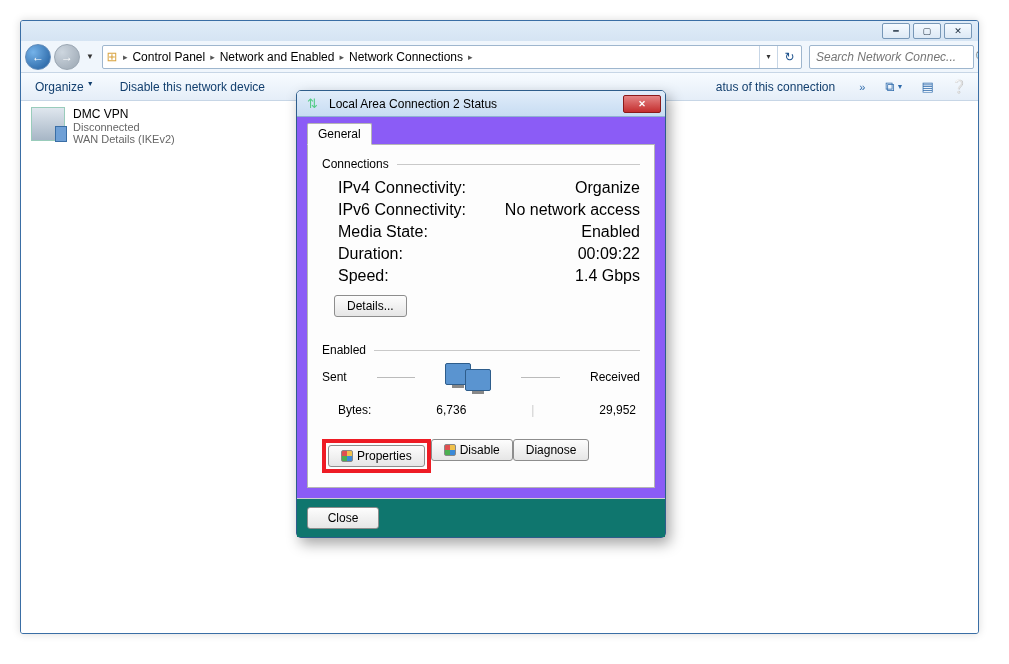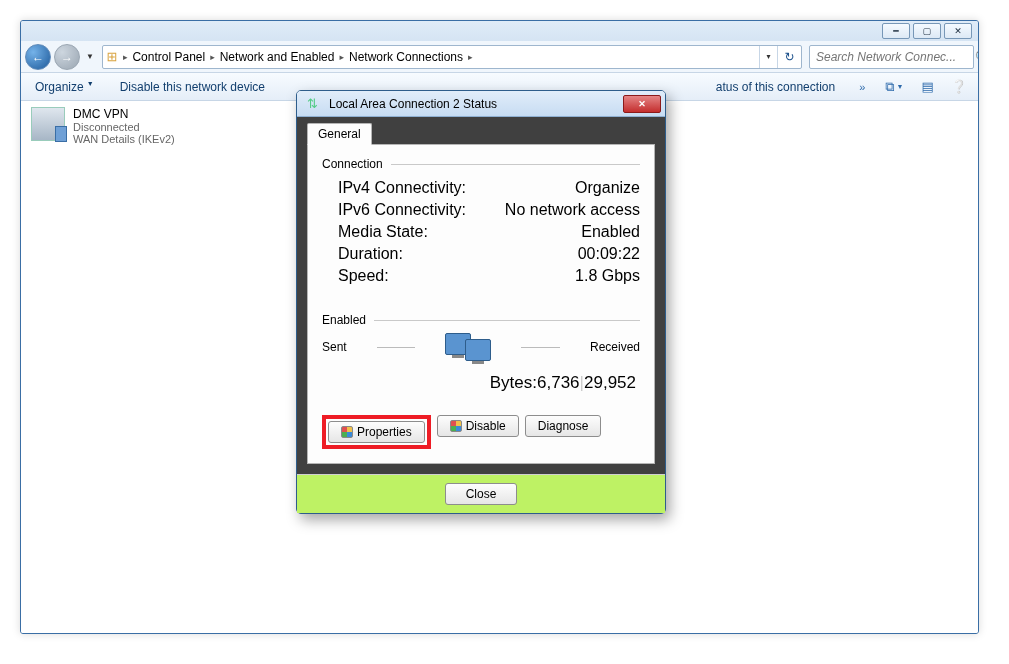--- a/index.html
+++ b/index.html
@@ -35,41 +35,41 @@
   .conn-ico::after{content:"";position:absolute;right:-3px;bottom:-2px;width:10px;height:14px;background:#6fa0d6;border:1px solid #3a6ea5}
   .conn-text .t1{font-size:12px;color:#000}
   .conn-text .t2{font-size:11px;color:#666}
 
   
   .dialog{position:absolute;left:275px;top:69px;width:370px;border:1px solid #2e5d8b;border-radius:5px;background:#f0f0f0;box-shadow:4px 6px 14px rgba(0,0,0,.35);z-index:10}
   .dlg-title{height:26px;background:linear-gradient(#e1edfa,#c7dcf2);border-bottom:1px solid #8fb0d2;display:flex;align-items:center;padding:0 4px;border-radius:4px 4px 0 0}
   .dlg-title .ico{width:16px;height:16px;margin:0 6px;font-size:13px;color:#5c8}
   .dlg-title .txt{font-size:12px;color:#000;flex:1}
   .dlg-close{width:38px;height:18px;background:linear-gradient(#e58585,#c42e2e);border:1px solid #8b1a1a;border-radius:2px;color:#fff;font-size:9px;display:flex;align-items:center;justify-content:center;font-weight:bold}
-  .dlg-body{padding:6px 10px 10px 10px;background:#404040}
+  .dlg-body{padding:6px 10px 10px 10px;background:#8b5cf6}
   .tabs{display:flex;margin-bottom:-1px}
   .tab{font-size:12px;padding:3px 10px;border:1px solid #b5b5b5;background:#fdfdfd;border-bottom:1px solid #fdfdfd;border-radius:2px 2px 0 0}
   .tabpage{border:1px solid #b5b5b5;background:#fdfdfd;padding:10px 14px 14px 14px}
   .group{font-size:12px;margin-top:2px}
   .group-head{display:flex;align-items:center;gap:8px;margin-bottom:6px}
   .group-head .line{flex:1;height:1px;background:#c9c9c9}
   .row{display:flex;justify-content:space-between;font-size:16px;padding:2px 0 2px 16px}
   .btn{height:22px;border:1px solid #8d8d8d;border-radius:3px;background:linear-gradient(#fdfdfd,#e6e6e6);font-size:12px;padding:0 12px;display:inline-flex;align-items:center;gap:4px;cursor:default}
   .btn .shield{width:12px;height:12px;background:conic-gradient(#f0c14b 0 25%,#3b8ad8 0 50%,#4caf50 0 75%,#e05050 0);border-radius:2px;border:1px solid #888}
   .activity{margin-top:26px}
   .act-row{display:flex;align-items:center;justify-content:center;gap:30px;margin:6px 0}
   .act-lbl{font-size:12px}
   .act-line{width:40px;height:1px;background:#bbb}
   .monitors{display:flex;gap:-4px}
   .mon{width:26px;height:22px;background:#5a94d0;border:1px solid #2e5d8b;border-radius:2px;position:relative}
   .mon::after{content:"";position:absolute;left:6px;right:6px;bottom:-4px;height:3px;background:#888}
-  .bytes-row{display:flex;justify-content:flex-end;padding:6px 4px 2px 16px;font-size:17px}
-  .action-row{display:flex;gap:6px;margin-top:20px}
+  .bytes-row{display:flex;justify-content:space-between;padding:6px 4px 2px 16px;font-size:12px}
+  .action-row{display:flex;margin-top:20px}
   .hl{border:4px solid #ee1c25;padding:2px}
-  .dlg-footer{padding:8px 10px;background:#bef264;display:flex;justify-content:center;border-top:1px solid #d0d0d0}
+  .dlg-footer{padding:8px 10px;background:#0f766e;display:flex;justify-content:flex-start;border-top:1px solid #d0d0d0}
 </style>
 </head>
 <body>
 
 <div class="window">
 
   <div class="window-chrome">
     <div class="win-controls">
       <div class="winbtn">━</div>
       <div class="winbtn">▢</div>
@@ -140,43 +140,44 @@
       <div class="txt">Local Area Connection 2 Status</div>
       <div class="dlg-close">✕</div>
     </div>
     <div class="dlg-body">
       <div class="tabs">
           <div class="tab">General</div>
         </div>
       <div class="tabpage">
         <div class="group">
           <div class="group-head">
-              <span>Connection</span>
+              <span>Connections</span>
               <div class="line"></div>
             </div>
           <div class="row">
               <span>IPv4 Connectivity:</span>
               <span>Organize</span>
             </div>
           <div class="row">
               <span>IPv6 Connectivity:</span>
               <span>No network access</span>
             </div>
           <div class="row">
               <span>Media State:</span>
               <span>Enabled</span>
             </div>
           <div class="row">
               <span>Duration:</span>
               <span>00:09:22</span>
             </div>
           <div class="row">
               <span>Speed:</span>
-              <span>1.8 Gbps</span>
-            </div>
+              <span>1.4 Gbps</span>
+            </div>
+          <div style="padding:8px 0 0 12px"><button class="btn">Details...</button></div>
         </div>
 
         <div class="group activity">
           <div class="group-head">
               <span>Enabled</span>
               <div class="line"></div>
             </div>
           <div class="act-row">
             <span class="act-lbl">Sent</span>
             <div class="act-line"></div>

